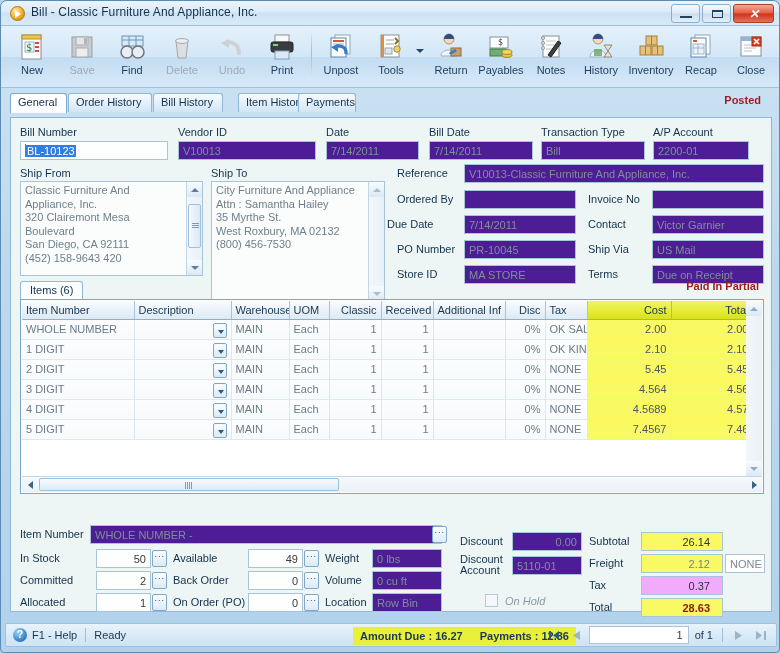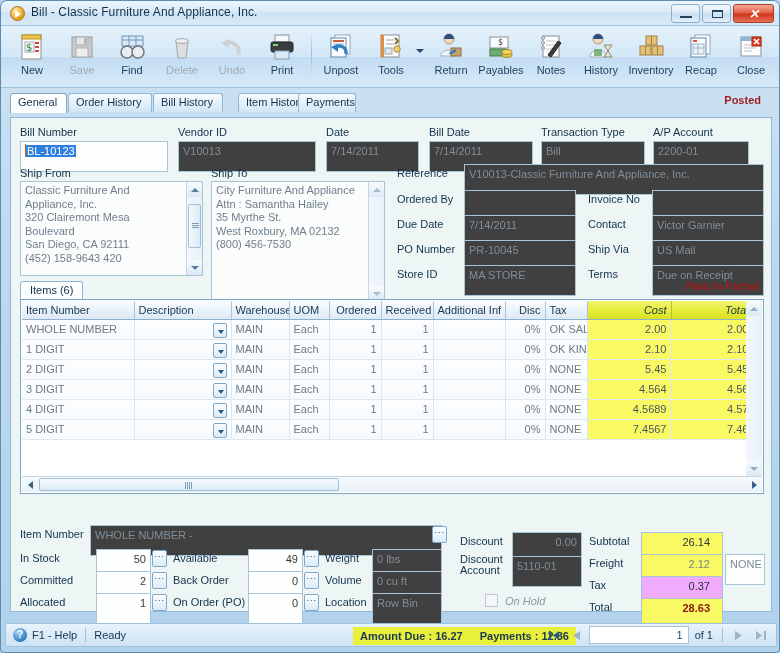--- a/index.html
+++ b/index.html
@@ -91,24 +91,24 @@
   .panel {
     position:absolute; left:9px; top:116px; width:762px; height:495px;
     background:#eef7f6;
     border:1px solid #8fb8d6;
     background:linear-gradient(to bottom,#eef7f5,#e9f4f3);
   }
   .panel { background:#edf6f5; }
 
   label.fld { font-size:11px; color:#13314c; display:block; }
   .inp {
-    height:31px; border:1px solid #a9c3d7; background:#fdfefe; font-size:11px;
+    height:19px; border:1px solid #a9c3d7; background:#fdfefe; font-size:11px;
     color:#7c8b96; padding:2px 4px 0 4px; line-height:15px; overflow:hidden; white-space:nowrap;
   }
-  .inp.readonly { background:#404040; color:#808e99; }
+  .inp.readonly { background:#4c1d95; color:#808e99; }
   .inp.num { text-align:right; }
   .inp.dark { color:#3a3a3a; }
 
   
   .toprow { position:absolute; left:9px; top:8px; width:744px; }
   .fcell { position:absolute; }
 
   
   .sel-text { background:#2f7fe0; color:#ffffff; padding:0 1px; }
   .caret-bar { display:inline-block; width:1px; height:13px; background:#c06418; vertical-align:-2px; }
@@ -152,21 +152,21 @@
   }
   .grid { position:absolute; left:1px; top:1px; right:1px; bottom:1px; overflow:hidden; }
   table.g { border-collapse:collapse; table-layout:fixed; width:726px; }
   table.g th {
     height:18px; font-size:11px; font-weight:normal; color:#17364f; text-align:left;
     background:linear-gradient(to bottom,#fafcfe,#e8f1f9 55%, #dde9f4);
     border-right:1px solid #a8c4da; border-bottom:1px solid #8fb0ca;
     padding:0 4px; white-space:nowrap; overflow:hidden;
   }
   table.g th.r { text-align:right; }
-  table.g th.hl { background:linear-gradient(to bottom,#eff36b,#e6ec3a 55%, #d9df20); border-right:1px solid #b9bf45;font-style:italic; }
+  table.g th.hl { background:linear-gradient(to bottom,#eff36b,#e6ec3a 55%, #d9df20); border-right:1px solid #b9bf45; }
   table.g td {
     height:20px; font-size:11px; color:#6c7b87; padding:0 4px; white-space:nowrap; overflow:hidden;
     border-right:1px solid #dbe7f1; border-bottom:1px solid #dde8f2;
   }
   table.g td.r { text-align:right; }
   table.g td.hl { background:#f9f963; color:#4c5560; }
   table.g tr.row td { background-image:linear-gradient(to bottom,#fcfdfe,#f7fafc); }
   table.g tr.row td.hl { background-image:none; }
   .ddbtn {
     float:right; width:14px; height:15px; margin-top:2px;
@@ -525,21 +525,21 @@
     </div>
 
     <label class="fld" style="position:absolute;left:386px;top:49px;">Reference</label>
     <div class="inp readonly" style="position:absolute;left:453px;top:46px;width:300px;">V10013-Classic Furniture And Appliance, Inc.</div>
 
     <label class="fld" style="position:absolute;left:386px;top:75px;">Ordered By</label>
     <div class="inp readonly" style="position:absolute;left:453px;top:72px;width:112px;"></div>
     <label class="fld" style="position:absolute;left:577px;top:75px;">Invoice No</label>
     <div class="inp readonly" style="position:absolute;left:641px;top:72px;width:112px;"></div>
 
-    <label class="fld" style="position:absolute;left:386px;top:100px;">Due Date</label>
+    <label class="fld" style="position:absolute;left:376px;top:100px;">Due Date</label>
     <div class="inp readonly" style="position:absolute;left:453px;top:97px;width:112px;">7/14/2011</div>
     <label class="fld" style="position:absolute;left:577px;top:100px;">Contact</label>
     <div class="inp readonly" style="position:absolute;left:641px;top:97px;width:112px;">Victor Garnier</div>
 
     <label class="fld" style="position:absolute;left:386px;top:125px;">PO Number</label>
     <div class="inp readonly" style="position:absolute;left:453px;top:122px;width:112px;">PR-10045</div>
     <label class="fld" style="position:absolute;left:577px;top:125px;">Ship Via</label>
     <div class="inp readonly" style="position:absolute;left:641px;top:122px;width:112px;">US Mail</div>
 
     <label class="fld" style="position:absolute;left:386px;top:150px;">Store ID</label>
@@ -568,21 +568,21 @@
               <col style="width:84px">
               <col style="width:82px">
               <col style="width:12px">
           </colgroup>
           <thead>
             <tr>
               <th>Item Number</th>
               <th>Description</th>
               <th>Warehouse</th>
               <th>UOM</th>
-              <th class="r">Ordered</th>
+              <th class="r">Classic</th>
               <th class="r">Received</th>
               <th>Additional Inf</th>
               <th class="r">Disc</th>
               <th>Tax</th>
               <th class="r hl">Cost</th>
               <th class="r hl">Total</th>
               <th>L</th>
             </tr>
           </thead>
           <tbody>

